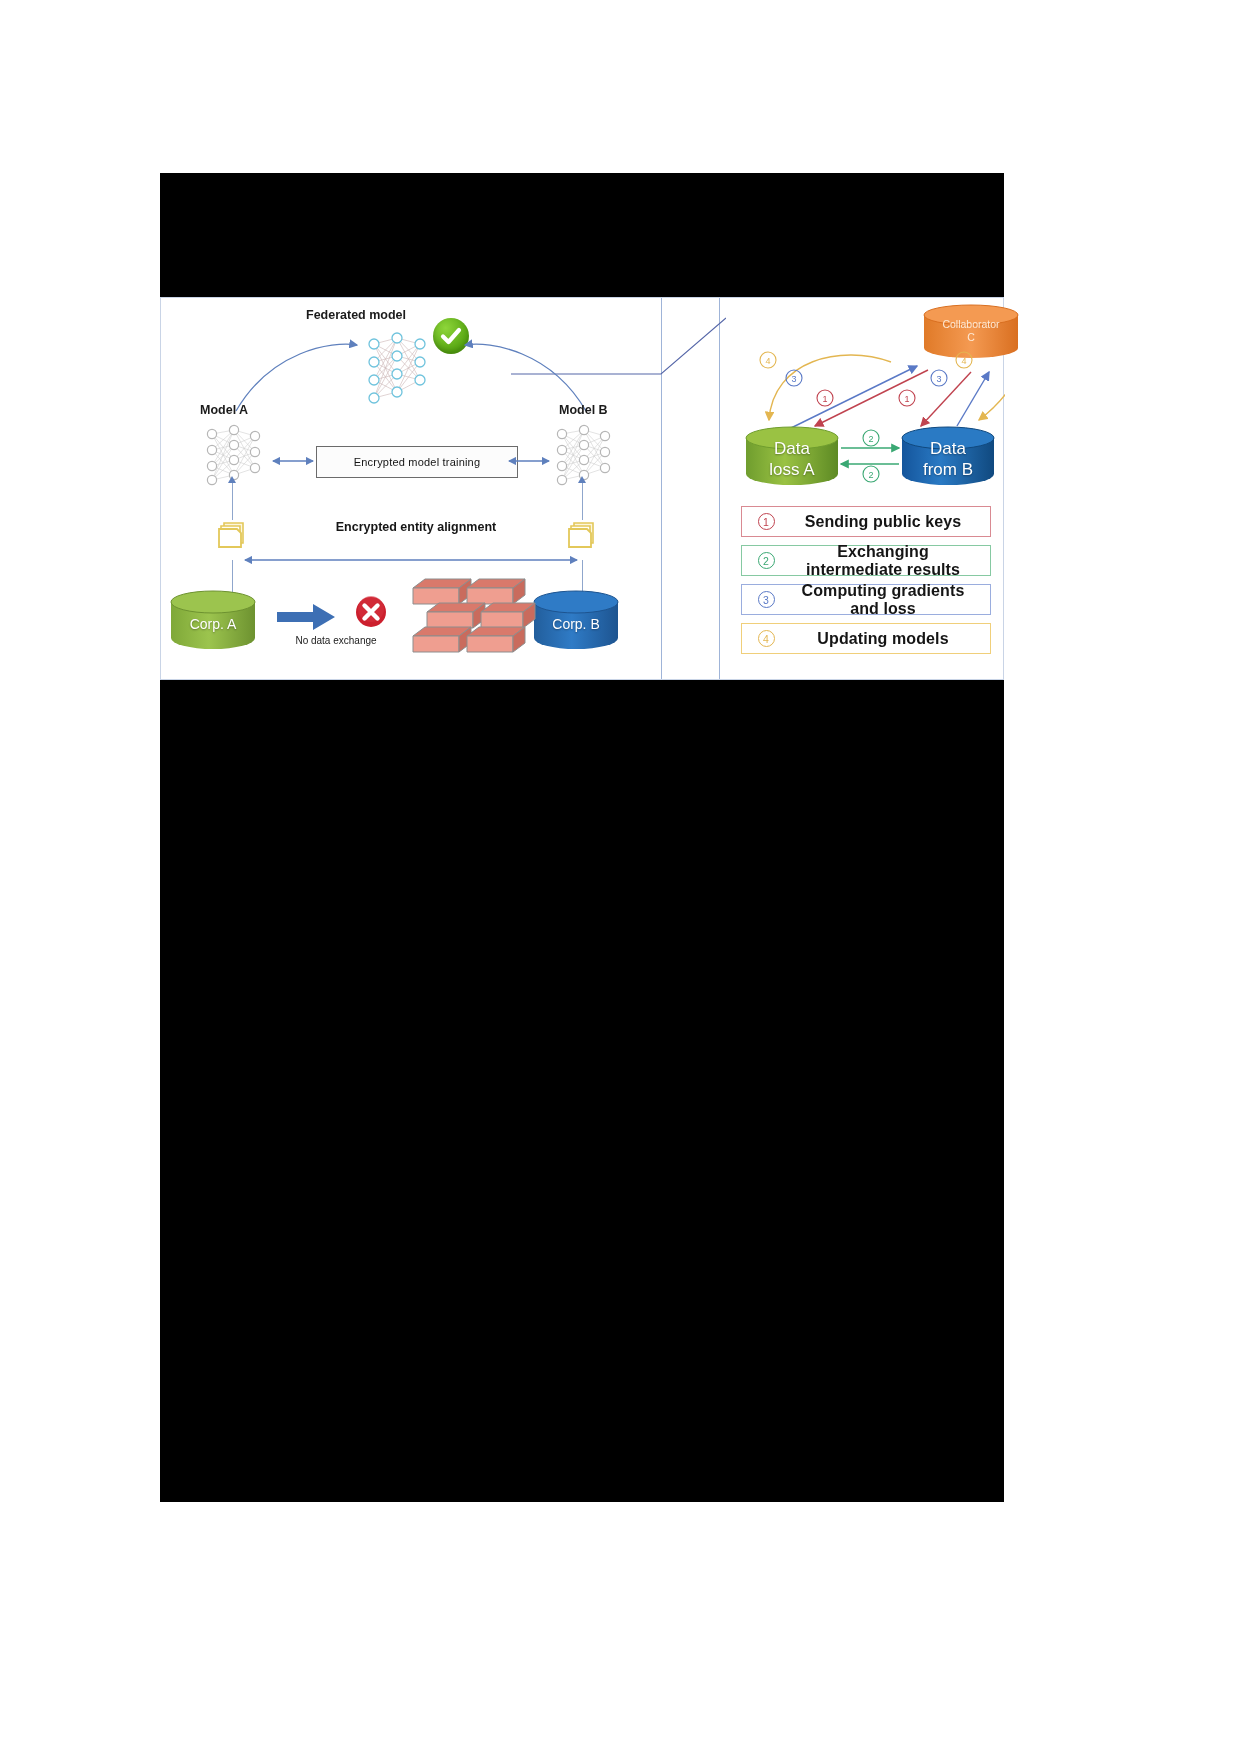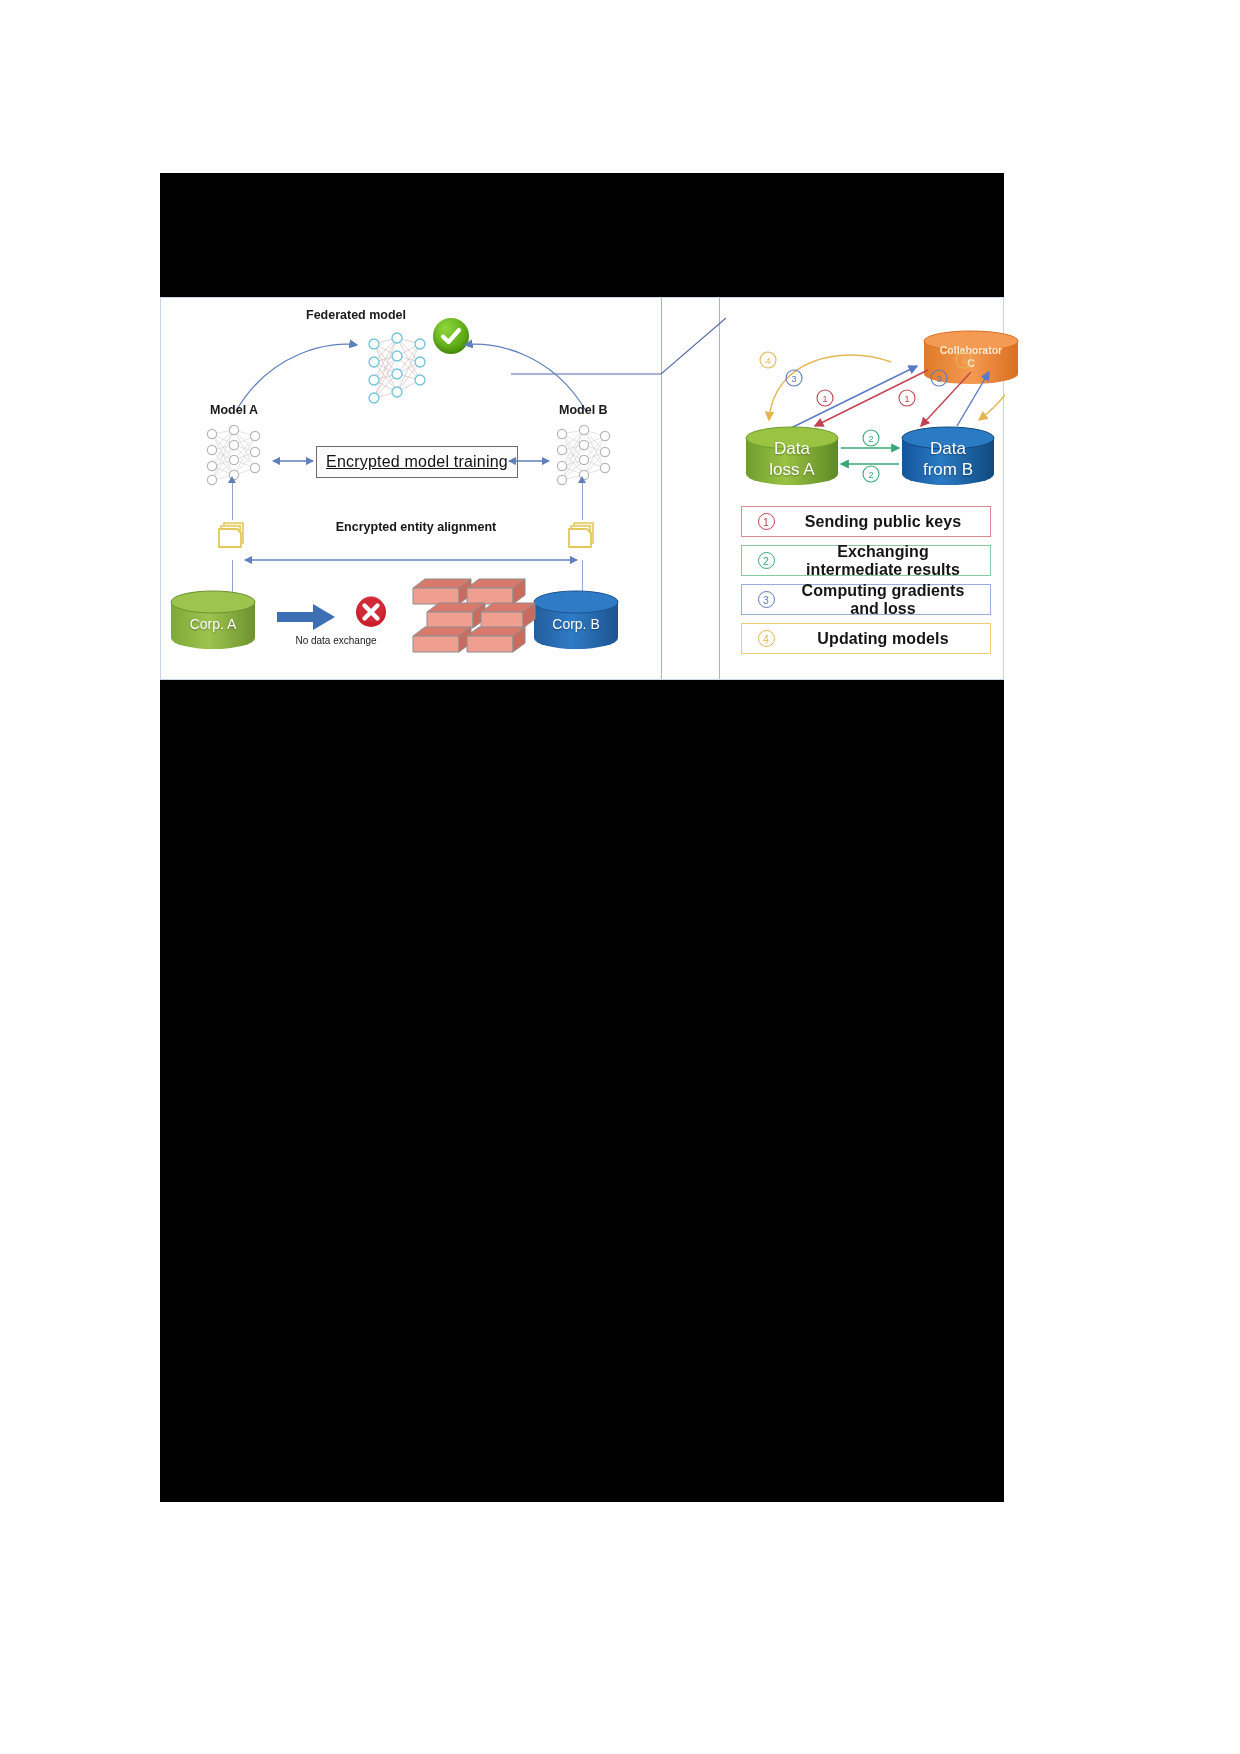--- a/index.html
+++ b/index.html
@@ -19,42 +19,42 @@
   .rail.r2{left:558px;}
 
   
   #connector{position:absolute;left:350px;top:18px;width:215px;height:60px;}
 
   
   #leftpanel{position:absolute;left:0;top:0;width:500px;height:383px;}
 
   .ttl{position:absolute;font-weight:bold;color:#1b1b1b;white-space:nowrap;}
   #fed-title{left:145px;top:10px;font-size:12.5px;}
-  #modelA-title{left:49px;top:105px;font-size:12.5px;}
+  #modelA-title{left:39px;top:105px;font-size:12.5px;}
   #modelB-title{left:398px;top:105px;font-size:12.5px;}
 
   
   .nn{position:absolute;}
   #nn-fed{left:200px;top:32px;}
   #nn-a{left:42px;top:126px;}
   #nn-b{left:392px;top:126px;}
 
   
   #check{position:absolute;left:272px;top:20px;width:36px;height:36px;border-radius:50%;
          background:radial-gradient(circle at 35% 28%,#8ed63a,#54a310 70%);
          box-shadow:inset 0 -3px 5px rgba(0,0,0,.18);}
   #check svg{position:absolute;left:0;top:0;}
 
   
   #arcs{position:absolute;left:0;top:25px;width:500px;height:115px;}
 
   
   #emt{position:absolute;left:155px;top:148px;width:200px;height:30px;background:#fcfcfc;
        border:1.3px solid #6b6b6b;display:flex;align-items:center;justify-content:center;}
-  #emt span{font-size:16px;color:#141414;font-weight:500;letter-spacing:.2px;text-decoration:underline;}
+  #emt span{font-size:11px;color:#141414;font-weight:500;letter-spacing:.2px;}
 
   
   #emt-arrows{position:absolute;left:60px;top:155px;width:380px;height:16px;}
 
   
   .vline{position:absolute;width:1.4px;background:#8fa6cc;}
   #vA1{left:71px;top:180px;height:42px;}
   #vA2{left:71px;top:262px;height:42px;}
   #vB1{left:421px;top:180px;height:42px;}
   #vB2{left:421px;top:262px;height:42px;}
@@ -81,21 +81,21 @@
 
   
   #fatarrow{position:absolute;left:116px;top:306px;width:60px;height:26px;}
   #redx{position:absolute;left:193px;top:297px;width:34px;height:34px;}
   #wall{position:absolute;left:248px;top:268px;width:130px;height:90px;}
   #nodata{position:absolute;left:115px;top:337px;width:120px;text-align:center;font-size:10px;color:#1a1a1a;}
 
   
   #rightpanel{position:absolute;left:560px;top:0;width:284px;height:383px;}
 
-  #collab{position:absolute;left:200px;top:32px;width:100px;height:56px;font-weight:bold;}
+  #collab{position:absolute;left:200px;top:6px;width:100px;height:56px;}
   #collab .c-label{position:absolute;width:100%;text-align:center;top:14px;color:#fde9d5;font-size:10.5px;line-height:13px;}
 
   #dataA{position:absolute;left:22px;top:128px;width:98px;height:62px;}
   #dataB{position:absolute;left:178px;top:128px;width:98px;height:62px;}
   .d-label{position:absolute;width:100%;text-align:center;top:12px;color:#ffffff;font-size:17px;line-height:21px;
            text-shadow:0 1px 2px rgba(0,0,0,.35);}
 
   #rarrows{position:absolute;left:0;top:0;width:284px;height:200px;}
 
   

